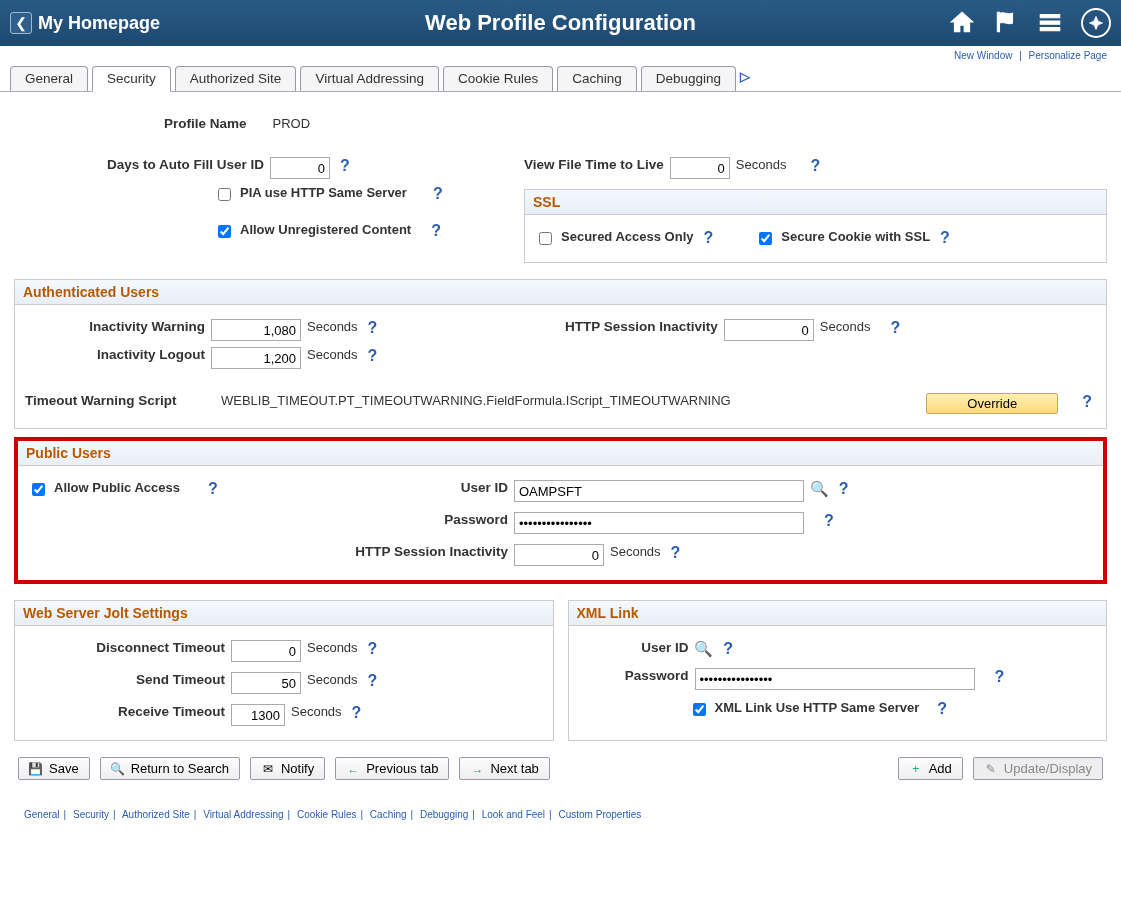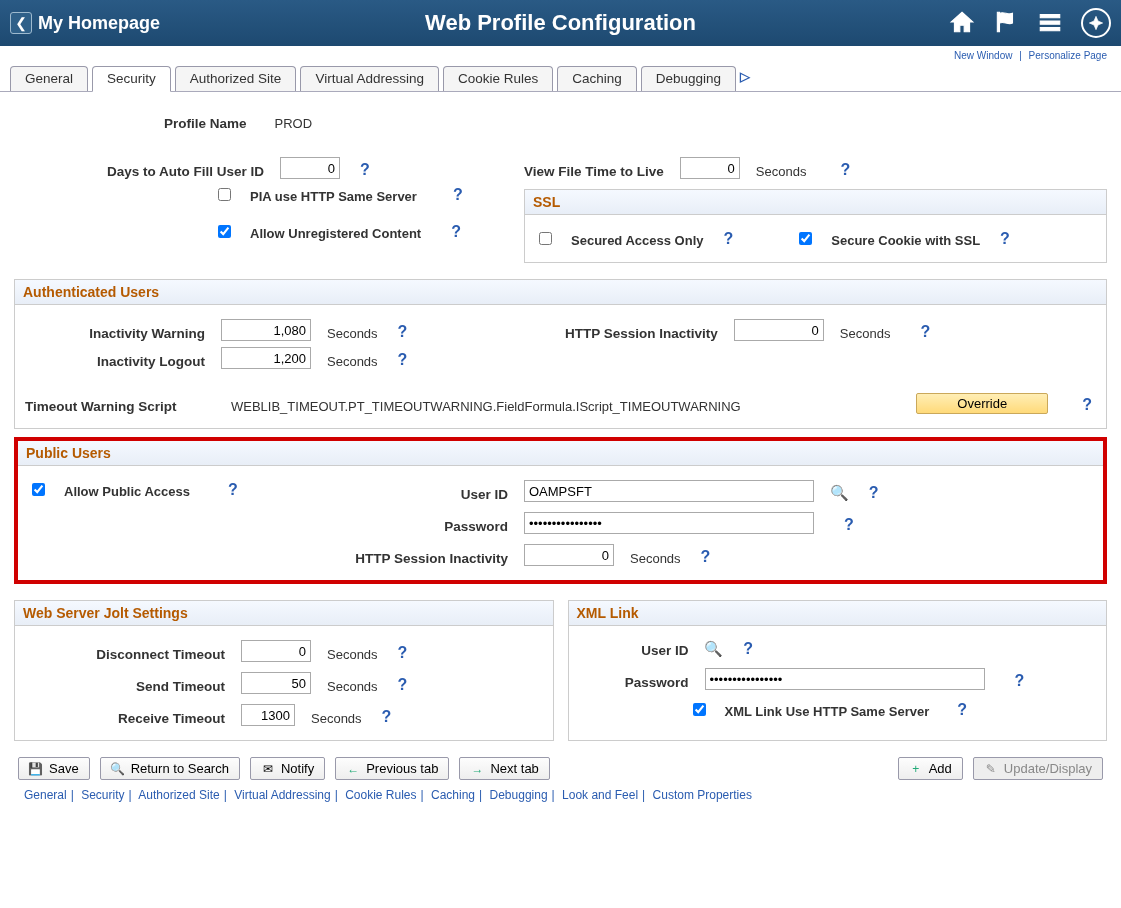--- a/index.html
+++ b/index.html
@@ -13,36 +13,36 @@
   .hdr-icons svg { width:26px; height:26px; fill:#fff; stroke:#fff;}
   .compass { width:30px;height:30px;border:2px solid #fff;border-radius:50%;display:flex;align-items:center;justify-content:center;}
   .toplinks { text-align:right; padding:4px 14px; font-size:10px;}
   .toplinks a { color:#2a5cb0; text-decoration:none;}
   .toplinks .sep{color:#2a5cb0; margin:0 4px;}
   .tabs { display:flex; gap:4px; padding:0 10px; border-bottom:1px solid #aab; align-items:flex-end;}
   .tab { padding:4px 14px 5px; border:1px solid #99a; border-bottom:none; background:#f5f5f5; border-top-left-radius:4px; border-top-right-radius:4px; color:#333; font-size:13.5px;}
   .tab.active { background:#fff; color:#333; font-weight:normal; position:relative; top:1px; border-bottom:1px solid #fff;}
   .tab-more { width:18px;height:18px; color:#2a5cb0; font-weight:bold; align-self:center;}
   .content { padding:10px 14px;}
-  .row { display:flex; align-items:flex-end; gap:16px; margin:6px 0;}
+  .row { display:flex; align-items:flex-start; gap:6px; margin:6px 0;}
   .lbl { text-align:right; font-size:13.5px;}
   .txt { border:1px solid #aaa; height:22px; padding:1px 4px; font-size:13px; }
   .num { text-align:right;}
   .help { color:#2a5cb0; font-weight:bold; font-size:16px; cursor:pointer; padding:0 4px;}
   .section { border:1px solid #ccc; margin:8px 0;}
   .section-hd { background:linear-gradient(#f5f9ff,#e8eef7); border-bottom:1px solid #ccc; padding:4px 8px; color:#b55a00; font-weight:bold; font-size:14px;}
   .section-body { padding:8px 10px;}
   .chk { vertical-align:middle;}
   .btn-override { background:linear-gradient(#ffeeb5,#ffda7a); border:1px solid #caa85a; padding:2px 40px; font-size:13px; border-radius:2px; }
   .highlighted { border:4px solid #d00000 !important; }
   .bottom-btns { display:flex; gap:10px; padding:8px 4px 4px; align-items:center;}
   .pbtn { display:inline-flex; align-items:center; gap:6px; border:1px solid #99a; background:linear-gradient(#fdfdfd,#eee); padding:3px 10px; font-size:13px; border-radius:2px;}
   .pbtn.disabled { color:#888; background:#eee;}
   .pbtn .ico { width:14px;height:14px; display:inline-flex;align-items:center;justify-content:center; font-size:12px;}
-  .footer-links { padding:4px 10px 14px; font-size:12px;}
+  .footer-links { padding:4px 10px 14px; font-size:10px;margin-top:21px;}
   .footer-links a { color:#2a5cb0; text-decoration:none;}
   .footer-links .sep{ color:#2a5cb0; margin:0 4px;}
   .lookup{ color:#2a5cb0; cursor:pointer; font-size:15px;}
   .two-col { display:flex; gap:14px; }
   .two-col>.section{flex:1;}
 </style>
 </head>
 <body>
 
 <div class="header-bar">
@@ -83,21 +83,21 @@
   <div class="tab">Cookie Rules</div>
   <div class="tab">Caching</div>
   <div class="tab">Debugging</div>
   <div class="tab-more">▷</div>
 </div>
 
 <div class="content">
 
   <div class="row" style="margin-left:150px; margin-top:14px;">
     <span class="lbl" style="font-weight:bold">Profile Name</span>
-    <span style="margin-left:12px">PROD</span>
+    <span style="margin-left:20px">PROD</span>
   </div>
 
   <div style="display:flex; gap:40px; margin-top:20px;">
     <div style="flex:0 0 470px;">
       <div class="row">
         <span class="lbl" style="width:250px;font-weight:bold">Days to Auto Fill User ID</span>
         <input class="txt num" style="width: 60px;" value="0">
         <span class="help">?</span>
       </div>
       <div class="row" style="margin-left:200px;margin-top:4px">

